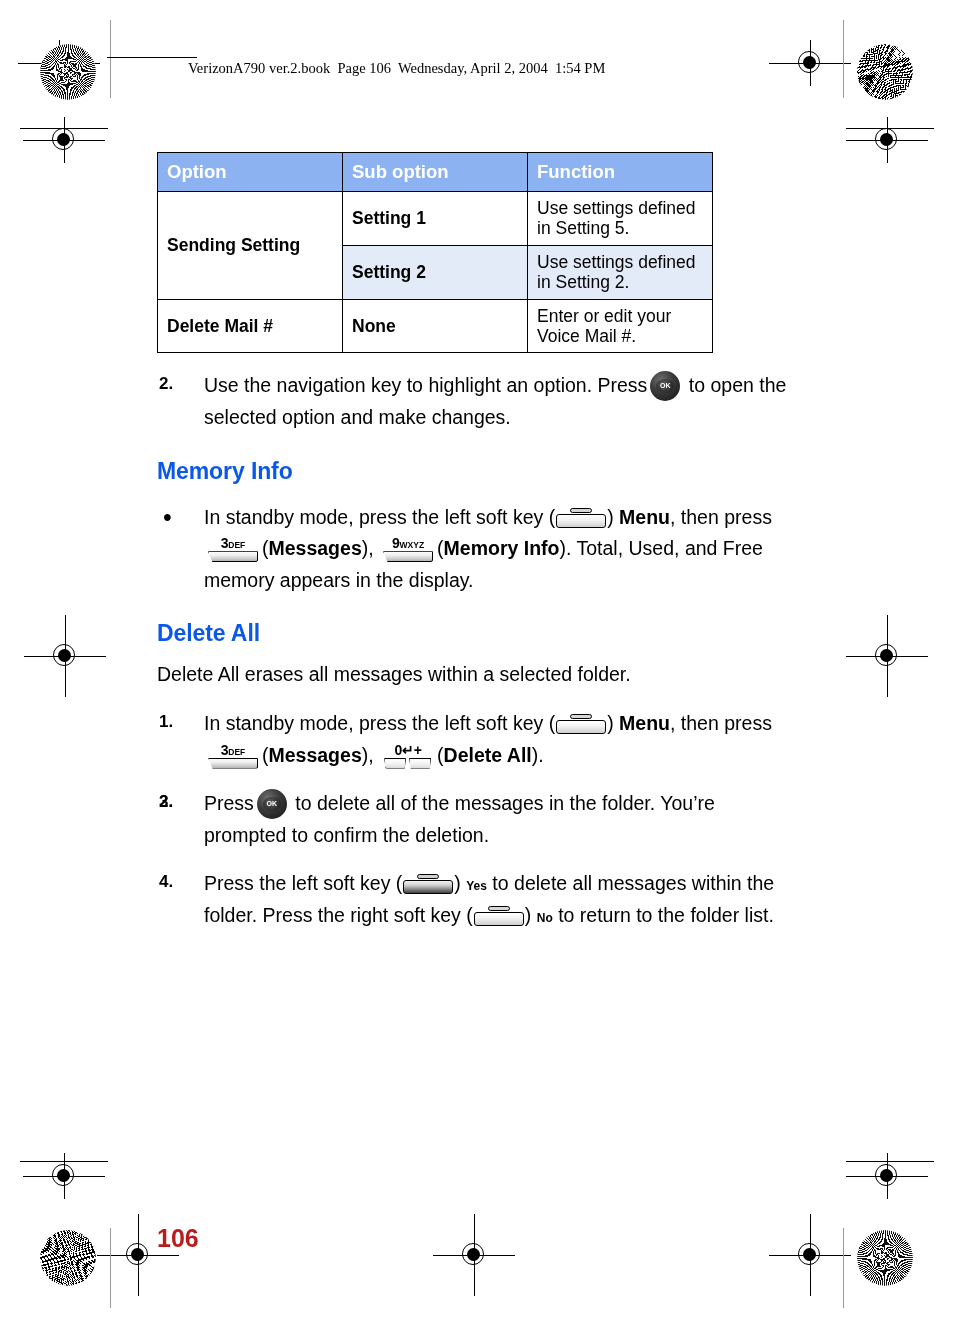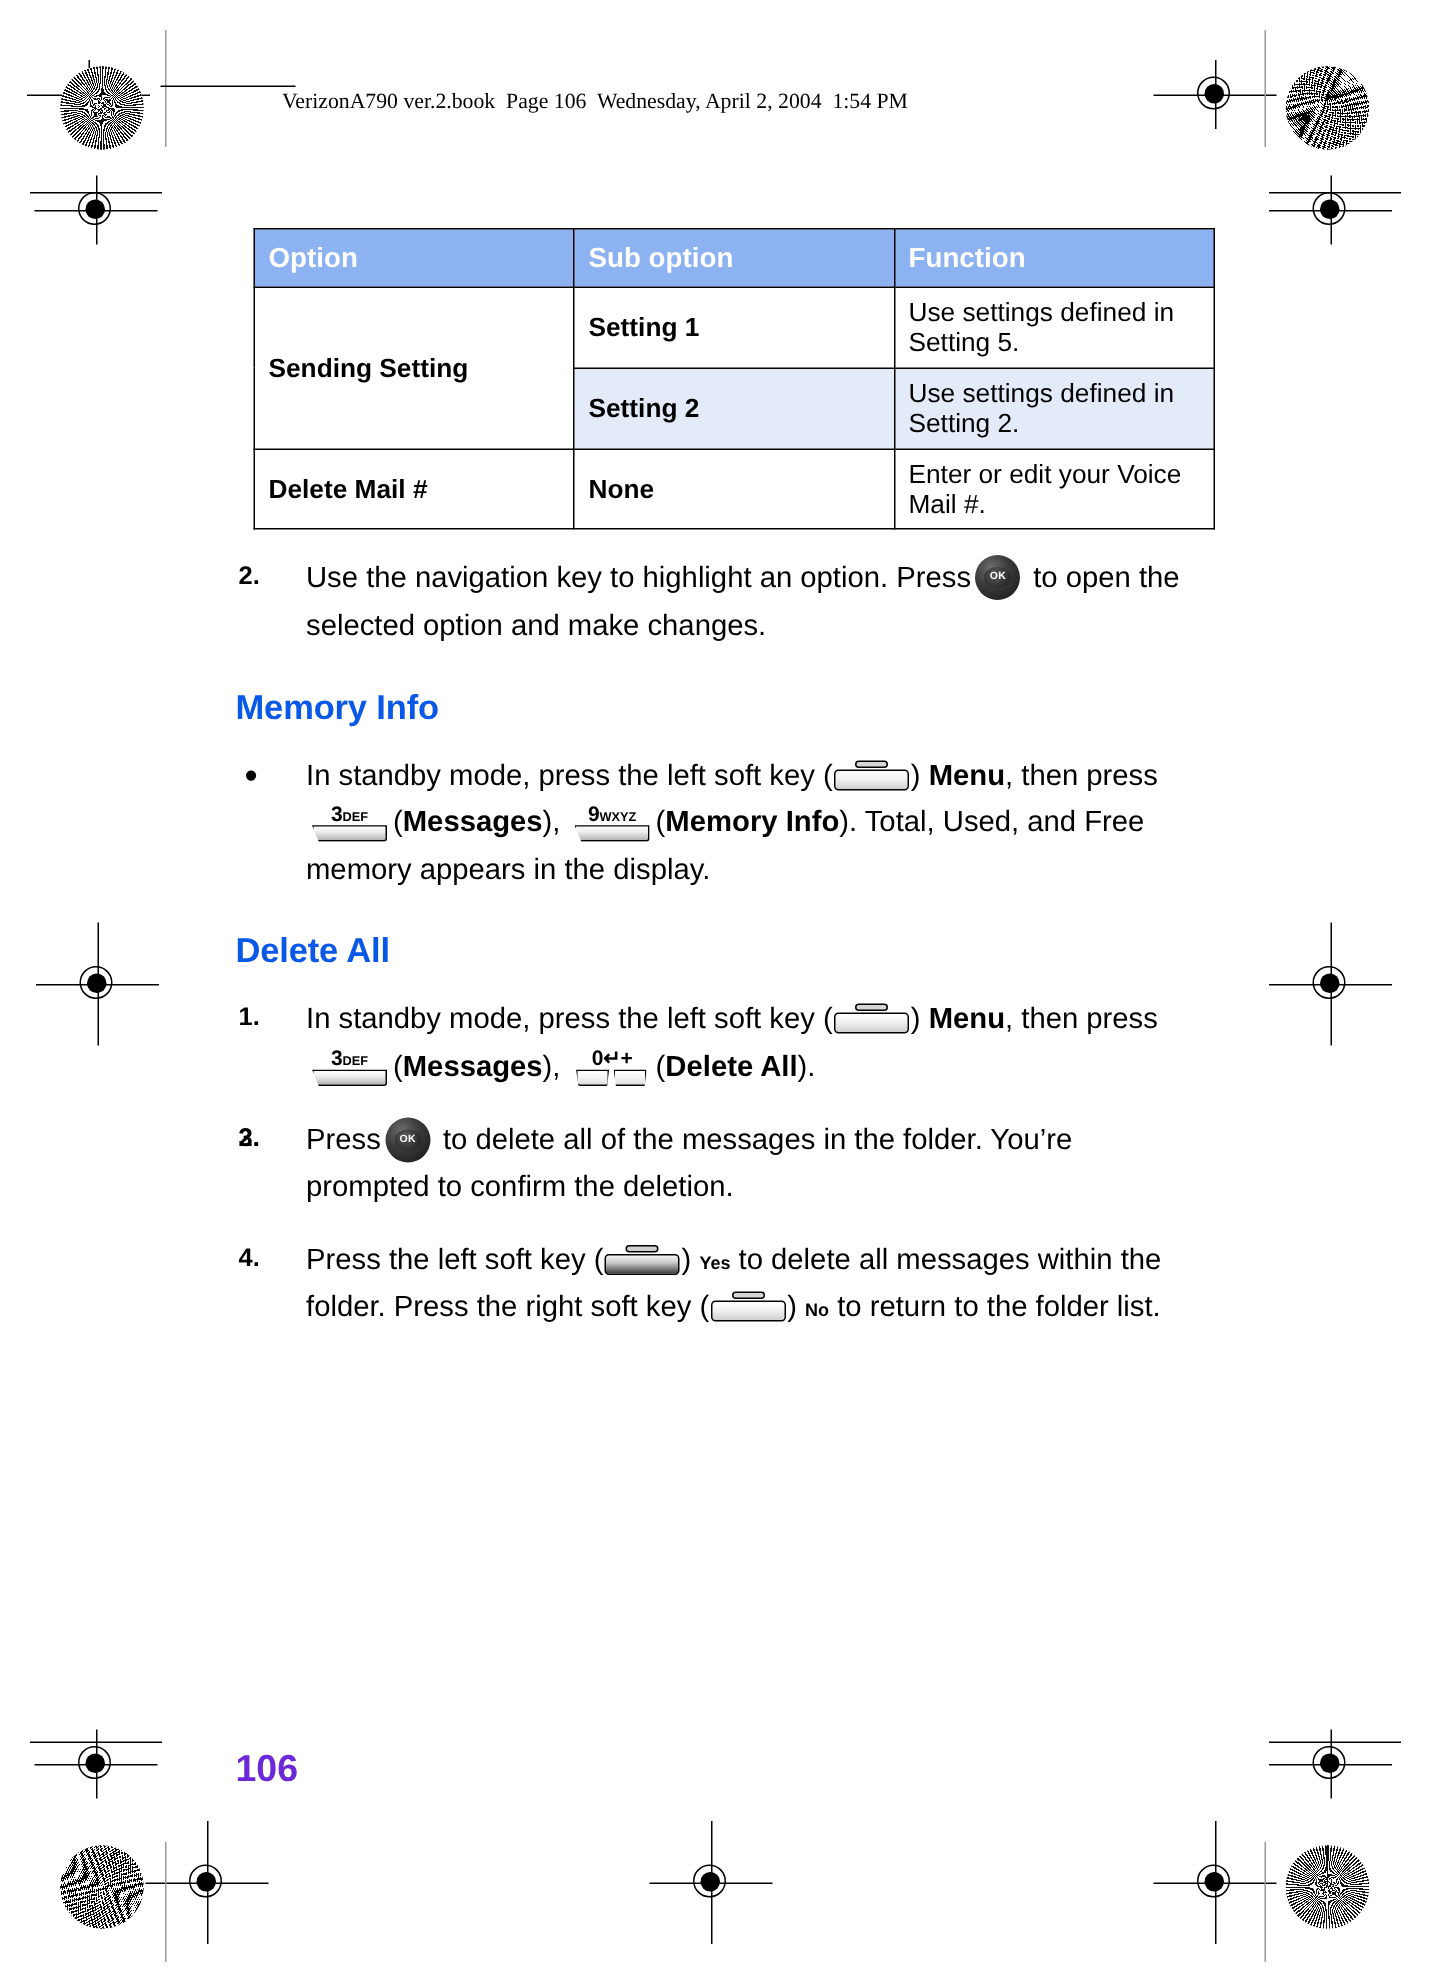--- a/index.html
+++ b/index.html
@@ -119,23 +119,22 @@
   .content {
     position: absolute;
     left: 157px;
     top: 152px;
     width: 634px;
   }
 
   
   table.opt-table {
     border-collapse: collapse;
-    width: 641px;
+    width: 556px;
     table-layout: fixed;
-    margin-left: 12px;
   }
   table.opt-table td, table.opt-table th {
     border: 1.6px solid #000;
     padding: 6px 9px;
     vertical-align: middle;
     font-size: 17.5px;
     line-height: 1.17;
     text-align: left;
   }
   table.opt-table thead th {
@@ -295,24 +294,24 @@
     font-weight: bold;
     text-align: center;
     line-height: 14px;
     letter-spacing: 0.2px;
   }
 
   
   .folio {
     position: absolute;
     left: 157px;
-    top: 1165px;
+    top: 1224px;
     font-size: 25px;
     font-weight: bold;
-    color: #6d28d9;
+    color: #b91c1c;
   }
 </style>
 </head>
 <body>
 
 <div class="reg long-h" style="left:36px; top:40px;">
   <div class="hline"></div>
     <div class="vline"></div>
     <div class="ring"></div>
     <div class="dot"></div>
@@ -449,20 +448,21 @@
        </span><span>) </span><span class="b">Menu</span><span>, then press</span><span class="key numkey">
          <span class="lbl"><span>3</span><span class="sub">DEF</span></span>
          <span class="plate"></span>
        </span><span>(</span><span class="b">Messages</span><span>), </span><span class="key numkey">
          <span class="lbl"><span>9</span><span class="sub">WXYZ</span></span>
          <span class="plate"></span>
        </span><span>(</span><span class="b">Memory Info</span><span>). Total, Used, and Free memory appears in the display.</span>
   </div>
 
   <h2 class="sec">Delete All</h2>
+  <p class="para">Delete All erases all messages within a selected folder.</p>
 
   <div class="step">
     <span class="num">1.</span>
     <span>In standby mode, press the left soft key (</span><span class="key softkey">
          <span class="cap"></span><span class="bar"></span>
        </span><span>) </span><span class="b">Menu</span><span>, then press</span><span class="key numkey">
          <span class="lbl"><span>3</span><span class="sub">DEF</span></span>
          <span class="plate"></span>
        </span><span>(</span><span class="b">Messages</span><span>), </span><span class="key numkey zero">
          <span class="lbl"><span>0</span><span>↵+</span></span>

